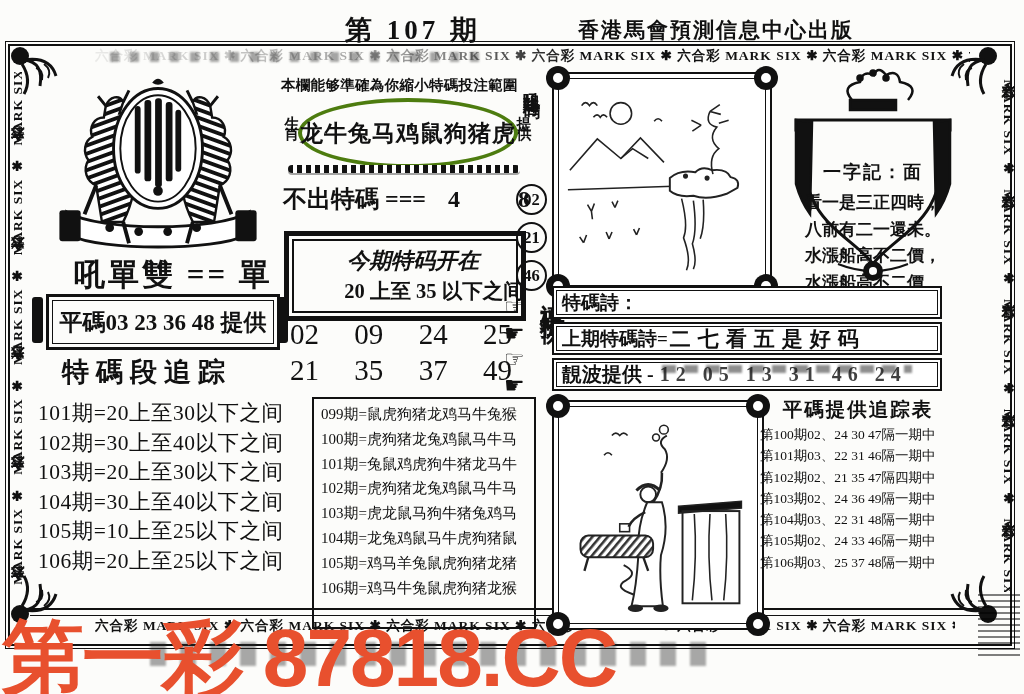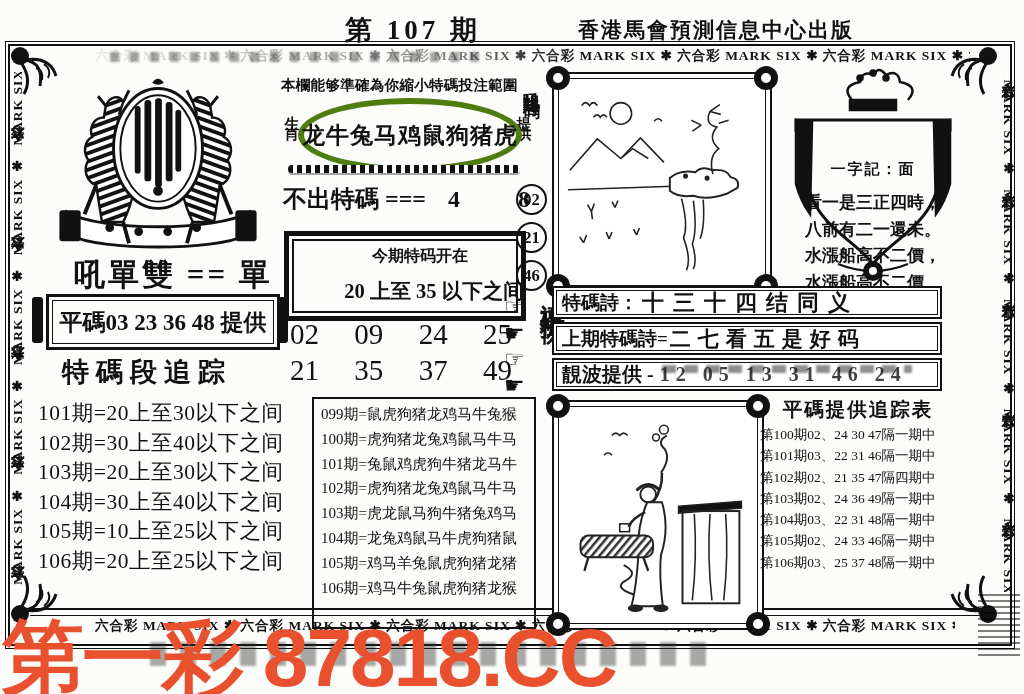--- a/index.html
+++ b/index.html
@@ -39,29 +39,29 @@
   .flat-bar{width:11px;height:46px;background:#111;border-radius:3px;}
   .fb-l{left:32px;top:297px;}  .fb-r{left:277px;top:297px;}
   .seg-title{left:62px;top:354px;width:200px;font-size:27px;font-weight:bold;letter-spacing:7px;white-space:nowrap;}
   .range-list{left:38px;top:398px;width:252px;}
   .range-list .rrow{height:29.5px;font-size:21.5px;letter-spacing:.5px;white-space:nowrap;}
 
   
   .slogan{left:281px;top:76px;width:252px;font-size:14.5px;font-weight:bold;white-space:nowrap;letter-spacing:.3px;}
   .z-side{font-size:15px;font-weight:bold;writing-mode:vertical-rl;letter-spacing:10px;}
   .z-l{left:282px;top:104px;} .z-r{left:514px;top:104px;}
-  .z-oval{left:298px;top:98px;width:212px;height:62px;border:6px solid #4d7c0f;border-radius:50%;
+  .z-oval{left:298px;top:98px;width:212px;height:62px;border:4px solid #4d7c0f;border-radius:50%;
       display:flex;align-items:center;justify-content:center;font-size:23px;font-weight:bold;letter-spacing:1px;white-space:nowrap;}
   .z-chain{left:288px;top:165px;width:232px;height:8px;border-radius:4px;
       background:repeating-linear-gradient(90deg,#111 0 5px,#fff 5px 9px);box-shadow:0 2px 0 rgba(0,0,0,.35);}
   .nospecial{left:283px;top:183px;width:255px;font-size:24px;font-weight:bold;white-space:nowrap;}
   .nospecial .nums{margin-left:16px;letter-spacing:26px;}
   .special-box{left:284px;top:231px;width:232px;height:80px;border:5px solid #111;}
   .special-box::before{content:"";position:absolute;inset:3px;border:2px solid #111;}
-  .special-box .l1{position:absolute;left:15px;top:10px;width:100%;text-align:center;font-size:16px;font-weight:bold;}
+  .special-box .l1{position:absolute;left:8px;top:10px;width:100%;text-align:center;font-size:22px;font-weight:bold;font-style:italic;}
   .special-box .l2{position:absolute;left:0;top:41px;width:100%;text-align:center;font-size:20.5px;font-weight:bold;white-space:nowrap;padding-left:29px;}
   .numrow{left:290px;top:318px;width:222px;display:flex;justify-content:space-between;font-size:29px;}
   .numrow2{top:354px;}
   .zodiac-table{left:312px;top:397px;width:224px;height:232px;border:2.5px solid #111;box-sizing:border-box;padding:3px 7px;}
   .zt-title{text-align:center;font-size:20px;font-weight:bold;letter-spacing:3px;height:27px;}
   .zodiac-table .zrow{font-size:15px;line-height:24.8px;white-space:nowrap;}
 
   
   .sis-title{left:520px;top:78px;height:110px;writing-mode:vertical-rl;font-size:17px;font-weight:bold;letter-spacing:3px;}
   .sis-circles{left:516px;top:184px;width:32px;}
@@ -78,21 +78,21 @@
   .pic2{left:552px;top:400px;width:208px;height:226px;}
   .donut{width:24px;height:24px;border-radius:50%;background:#111;}
   .donut::after{content:"";position:absolute;left:7px;top:7px;width:10px;height:10px;border-radius:50%;background:#fff;}
   .d-tl{left:-8px;top:-8px;} .d-tr{right:-8px;top:-8px;} .d-bl{left:-8px;bottom:-8px;} .d-br{right:-8px;bottom:-8px;}
   .donut{position:absolute;}
   .pic svg{position:absolute;inset:10px;width:calc(100% - 20px);height:calc(100% - 20px);}
 
   
   .crest2{left:778px;top:68px;width:190px;height:222px;}
   .crest2 svg{position:absolute;inset:0;}
-  .motto-title{position:absolute;left:0;top:92px;width:100%;text-align:center;font-size:15px;font-weight:bold;letter-spacing:2px;}
+  .motto-title{position:absolute;left:0;top:92px;width:100%;text-align:center;font-size:18px;font-weight:bold;letter-spacing:2px;}
   .motto-lines{position:absolute;left:0;top:122px;width:100%;text-align:center;}
   .motto-lines div{font-size:17px;font-weight:bold;line-height:26.5px;white-space:nowrap;}
 
   
   .poem{left:552px;width:390px;height:33px;border:2.5px solid #111;box-sizing:border-box;
         display:flex;align-items:center;padding:0 8px;background:#fff;}
   .poem::after{content:"";position:absolute;inset:2px;border:1px solid #111;pointer-events:none;}
   .poem .lbl{font-weight:bold;white-space:nowrap;}
   .poem .val{font-weight:bold;white-space:nowrap;}
   .poem1{top:286px;} .poem1 .lbl{font-size:19px;} .poem1 .val{font-size:22px;letter-spacing:9px;margin-left:4px;}
@@ -308,21 +308,20 @@
     <div class="motto-lines">
         <div>看一是三正四時，</div>
         <div>八前有二一還未。</div>
         <div>水漲船高不二價，</div>
         <div>水漲船高不二價。</div>
       </div>
   </div>
 
   <div class="abs poem poem1">
     <span class="lbl">特碼詩：</span>
-    <span class="val">十三十四结同义</span>
   </div>
   <div class="abs poem poem2">
     <span class="lbl">上期特碼詩=</span>
     <span class="val">二七看五是好码</span>
   </div>
   <div class="abs poem poem3">
     <span class="lbl">靚波提供 -</span>
     <span class="val">12 05 13 31 46 24</span>
     <span class="smear"></span>
   </div>

